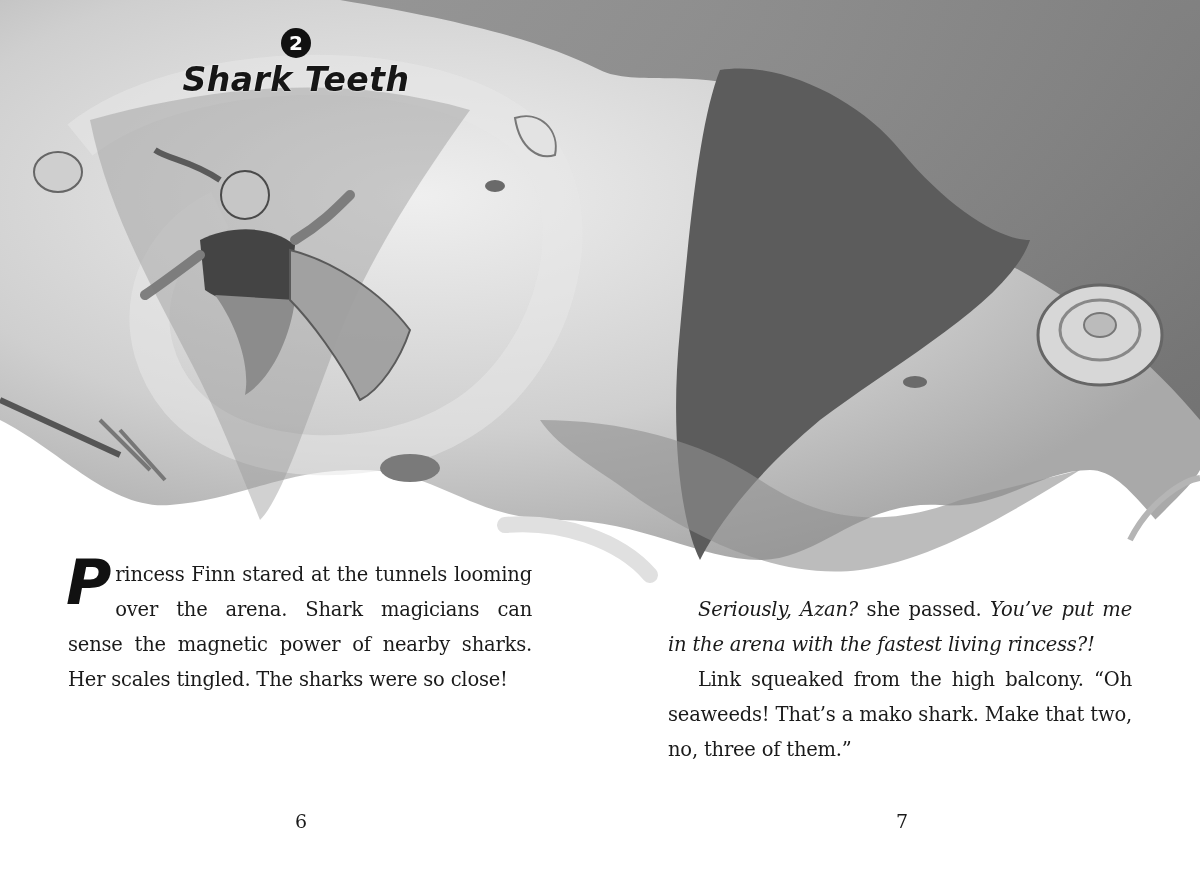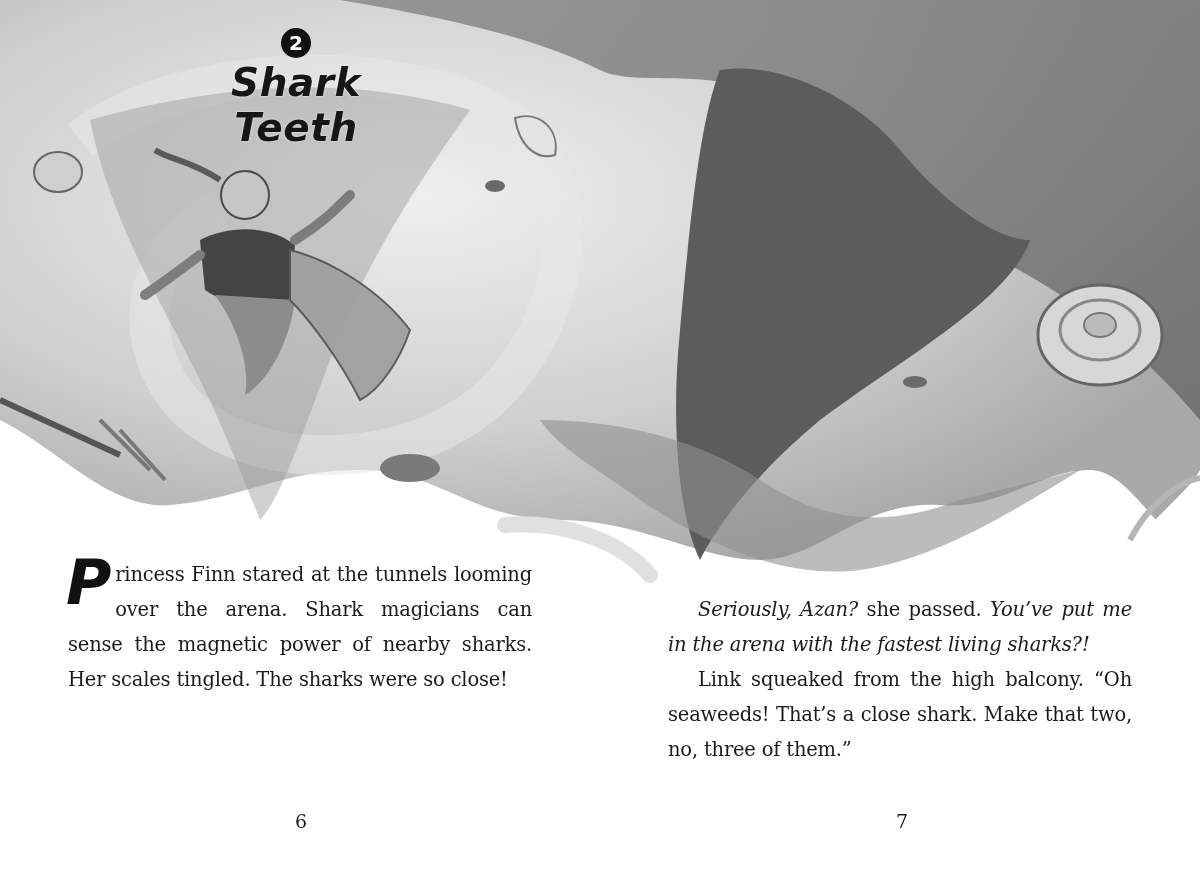--- a/index.html
+++ b/index.html
@@ -19,21 +19,21 @@
   }
   .chapter-number {
     display: inline-block; width: 30px; height: 30px; border-radius: 50%;
     background: #111; color: #fff;
     font-family: "DejaVu Sans", sans-serif; font-weight: bold; font-size: 20px;
     line-height: 30px; text-align: center;
   }
   .chapter-title {
     display: block; margin-top: 2px;
     font-family: "DejaVu Sans", sans-serif; font-weight: bold; font-style: italic;
-    font-size: 39px; letter-spacing: 0.5px; color: #161616;
+    font-size: 33px; letter-spacing: 0.5px; color: #161616;
     text-shadow: 0 0 2px #fff;
   }
 
   .text-block {
     position: absolute; font-size: 19.5px; line-height: 35px;
     text-align: justify; letter-spacing: -0.2px;
   }
   .left-page  { left: 68px;  top: 557px; width: 464px; }
   .right-page { left: 668px; top: 592px; width: 464px; }
   .text-block p { margin: 0; }
@@ -119,18 +119,18 @@
   <span class="chapter-title">Shark Teeth</span>
 </div>
 
 <div class="text-block left-page">
   <p class="first-para">
     <span class="drop-cap">P</span><span>rincess Finn stared at the tunnels looming over the arena. Shark magicians can sense the magnetic power of nearby sharks. Her scales tingled. The sharks were so close!</span>
   </p>
 </div>
 
 <div class="text-block right-page">
-  <p class="indent"><em>Seriously, Azan?</em><span> she passed. </span><em>You’ve put me in the arena with the fastest living sharks?!</em></p>
-  <p class="indent">Link squeaked from the high balcony. “Oh seaweeds! That’s a close shark. Make that two, no, three of them.”</p>
+  <p class="indent"><em>Seriously, Azan?</em><span> she passed. </span><em>You’ve put me in the arena with the fastest living rincess?!</em></p>
+  <p class="indent">Link squeaked from the high balcony. “Oh seaweeds! That’s a mako shark. Make that two, no, three of them.”</p>
 </div>
 
 <div class="page-number pn-left">6</div>
 <div class="page-number pn-right">7</div>
 
 </body></html>

